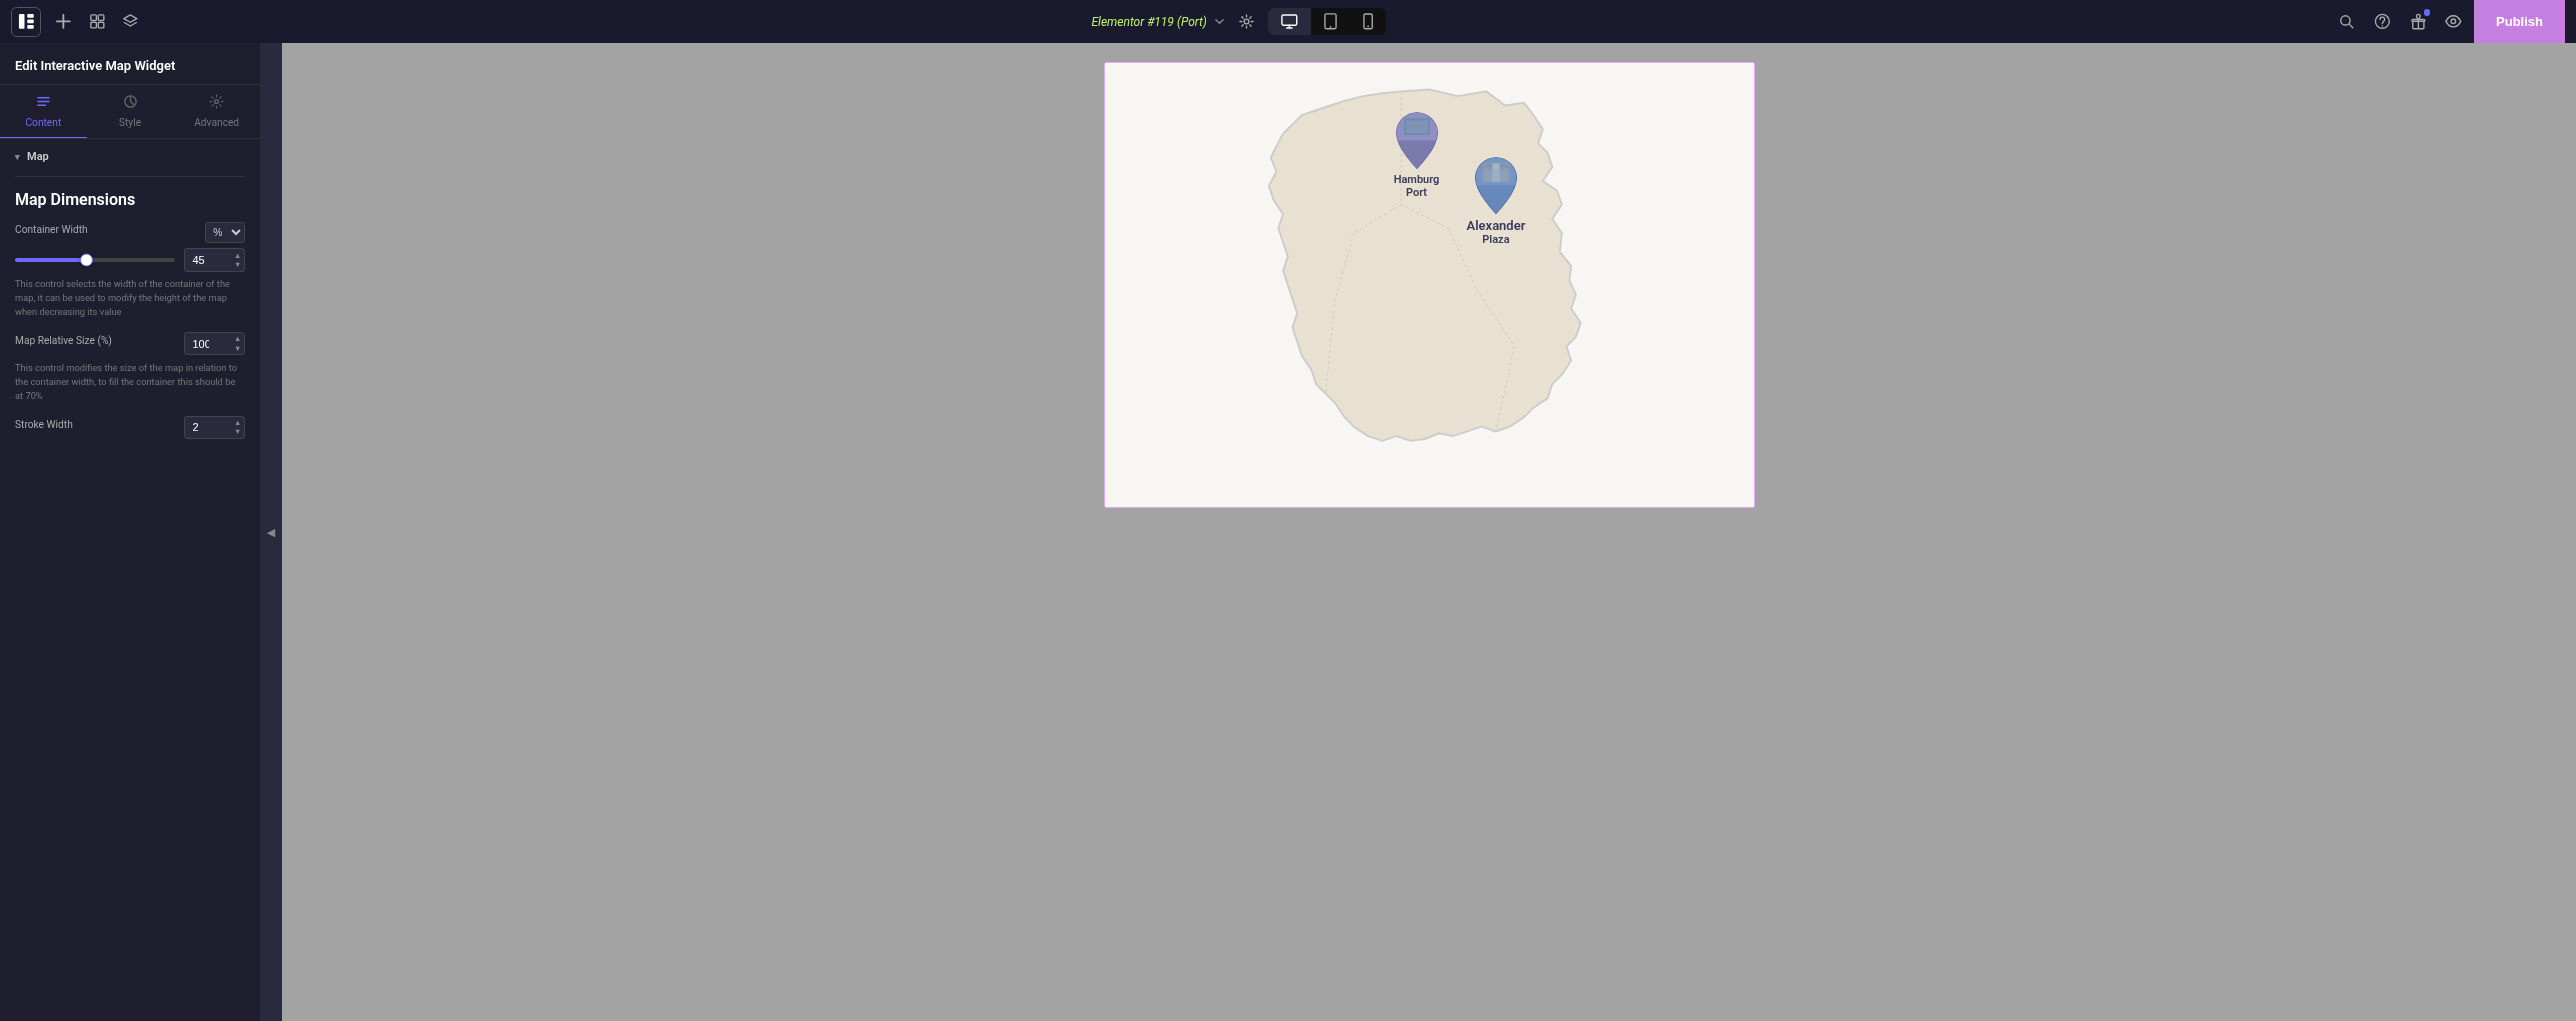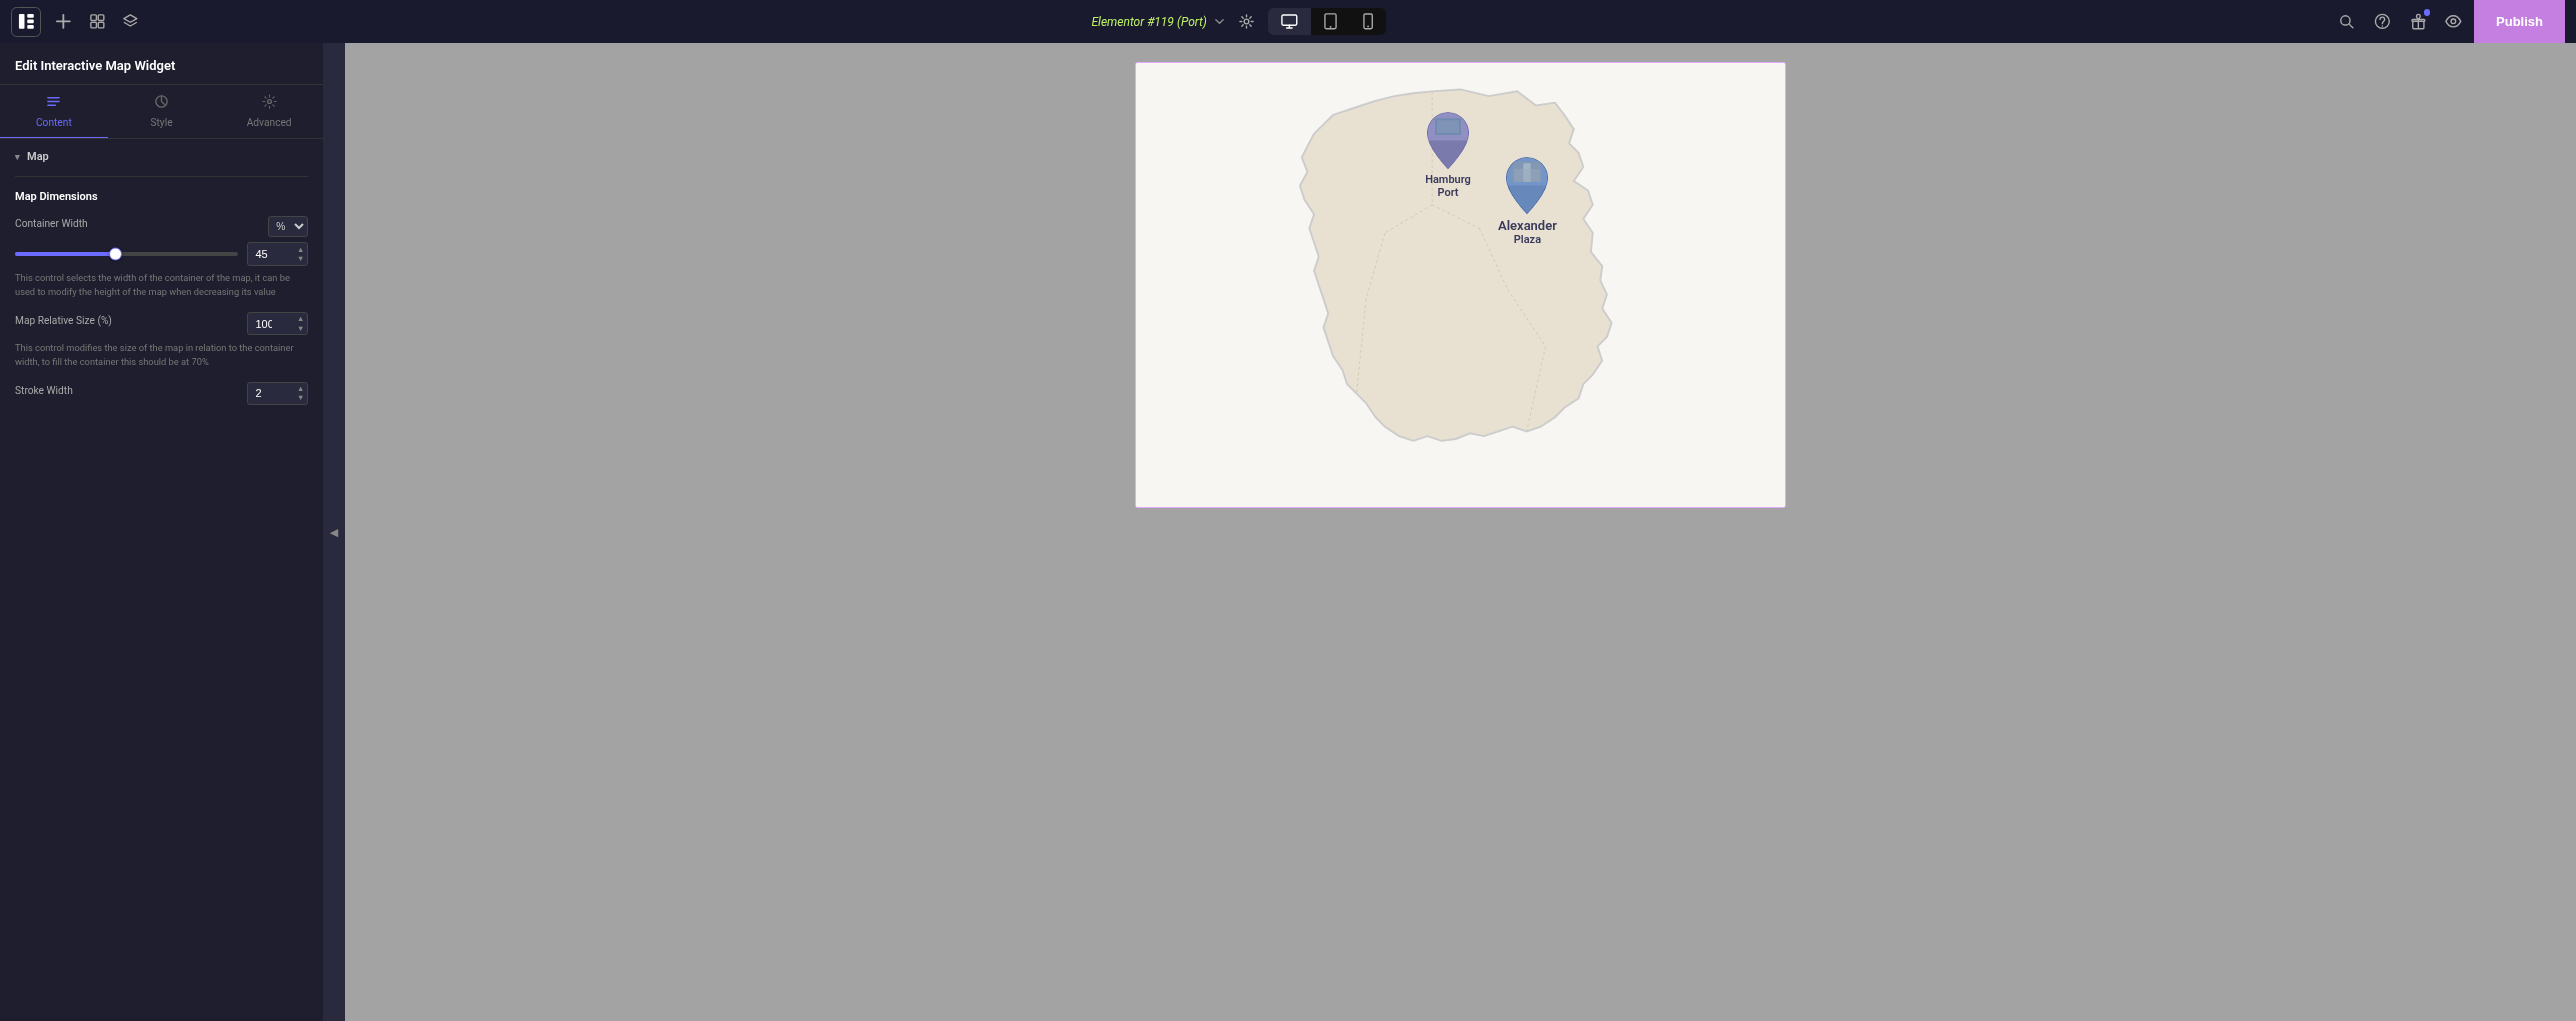--- a/index.html
+++ b/index.html
@@ -95,21 +95,21 @@
 
     
     .main-layout {
       display: flex;
       flex: 1;
       overflow: hidden;
     }
 
     
     .sidebar {
-      width: 323px;
+      width: 260px;
       background: #1e1e2e;
       display: flex;
       flex-direction: column;
       flex-shrink: 0;
       overflow-y: auto;
       color: #ddd;
     }
 
     .sidebar-header {
       padding: 15px 15px 11px;
@@ -465,21 +465,21 @@
 
     <div class="sidebar-content">
 
       <div class="section-header">
         <span class="section-header-arrow">▾</span>
         <span>Map</span>
       </div>
       <hr class="section-divider">
 
       <div class="field-group">
-        <div class="field-label" style="color:#fff;font-weight:600;font-size:11px;margin-bottom:11px;">Map Dimensions</div>
+        <div class="field-label" style="color:#fff;font-weight:600;font-size:16px;margin-bottom:11px;">Map Dimensions</div>
       </div>
 
       <div class="field-group">
         <div style="display:flex;justify-content:space-between;align-items:center;margin-bottom:5.6px;">
           <div class="field-label">Container Width</div>
           <div class="input-with-unit">
             <select class="unit-select">
               <option>%</option>
               <option>px</option>
             </select>

